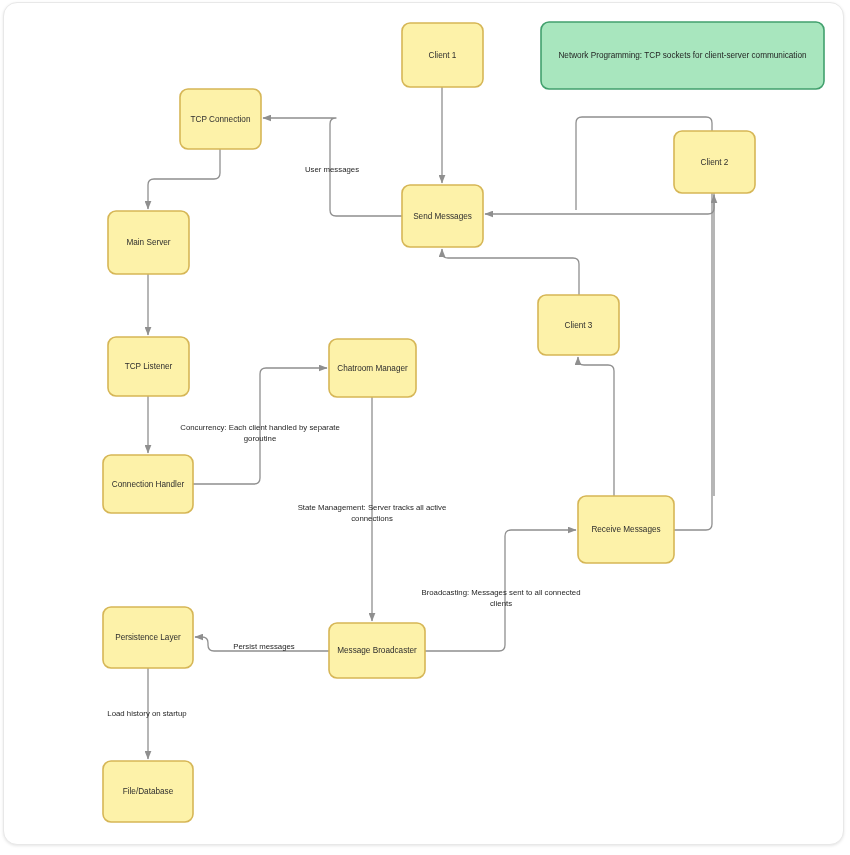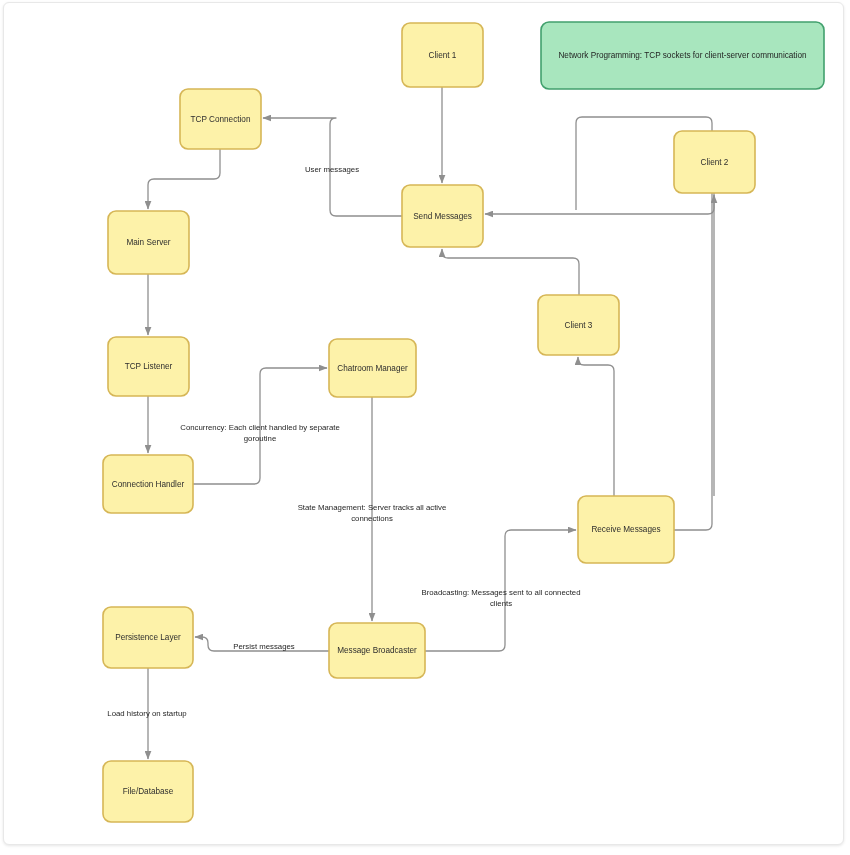--- a/index.html
+++ b/index.html
@@ -12,21 +12,21 @@
     font-family: "Liberation Sans", sans-serif;
   }
   #canvas-frame {
     position: absolute;
     left: 3px;
     top: 2px;
     width: 841px;
     height: 843px;
     background: #ffffff;
     border: 1px solid #e8e8e8;
-    border-radius: 6px;
+    border-radius: 14px;
     box-shadow: 0 1px 3px rgba(0,0,0,0.10);
     box-sizing: border-box;
     overflow: hidden;
   }
   #flow-svg { display: block; }
   .node-rect {
     stroke-width: 1.6;
     rx: 8; ry: 8;
   }
   .node-label {

